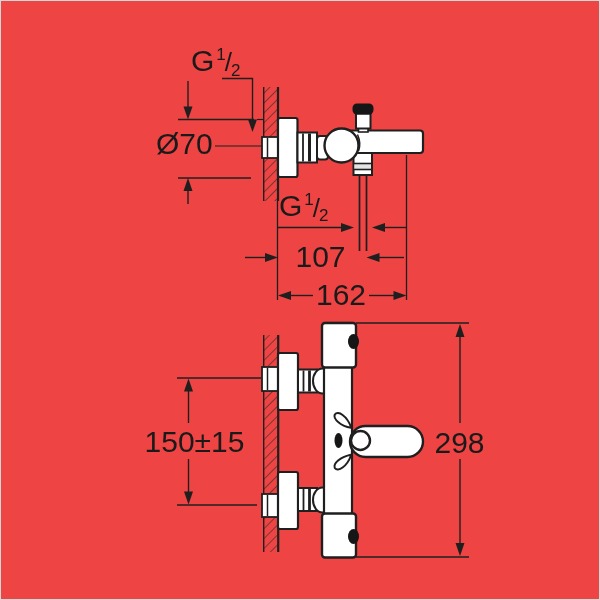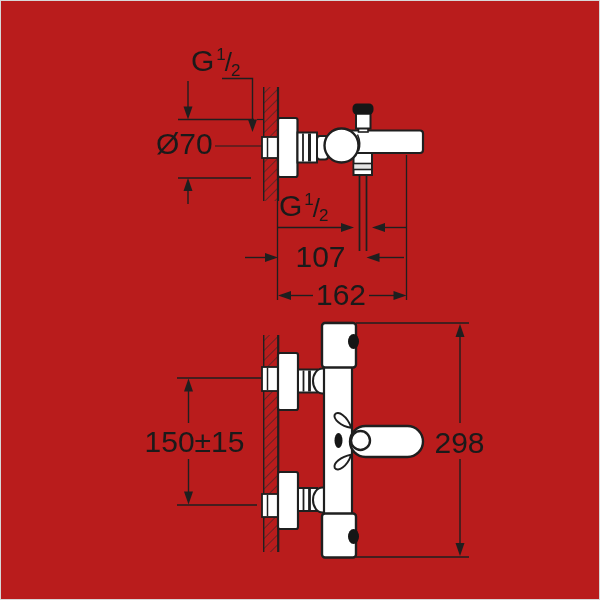--- a/index.html
+++ b/index.html
@@ -1,19 +1,19 @@
 <!DOCTYPE html>
 <html><head>
 <meta charset="utf-8">
 <style>
   html,body{margin:0;padding:0;background:#ffffff;}
   .canvas{
     position:relative;
     width:600px;height:600px;
-    background:#b91c1c;
+    background:#ef4444;
     box-shadow:inset 0 0 0 1px #d8d8d8;
     overflow:hidden;
   }
   svg{display:block;}
   text, tspan{
     font-family:"Liberation Sans","DejaVu Sans",sans-serif;
     fill:#1a1a1a;
   }
   .dim-text{font-size:30px;}
   .outline{fill:#ffffff;stroke:#1f1f1f;}

